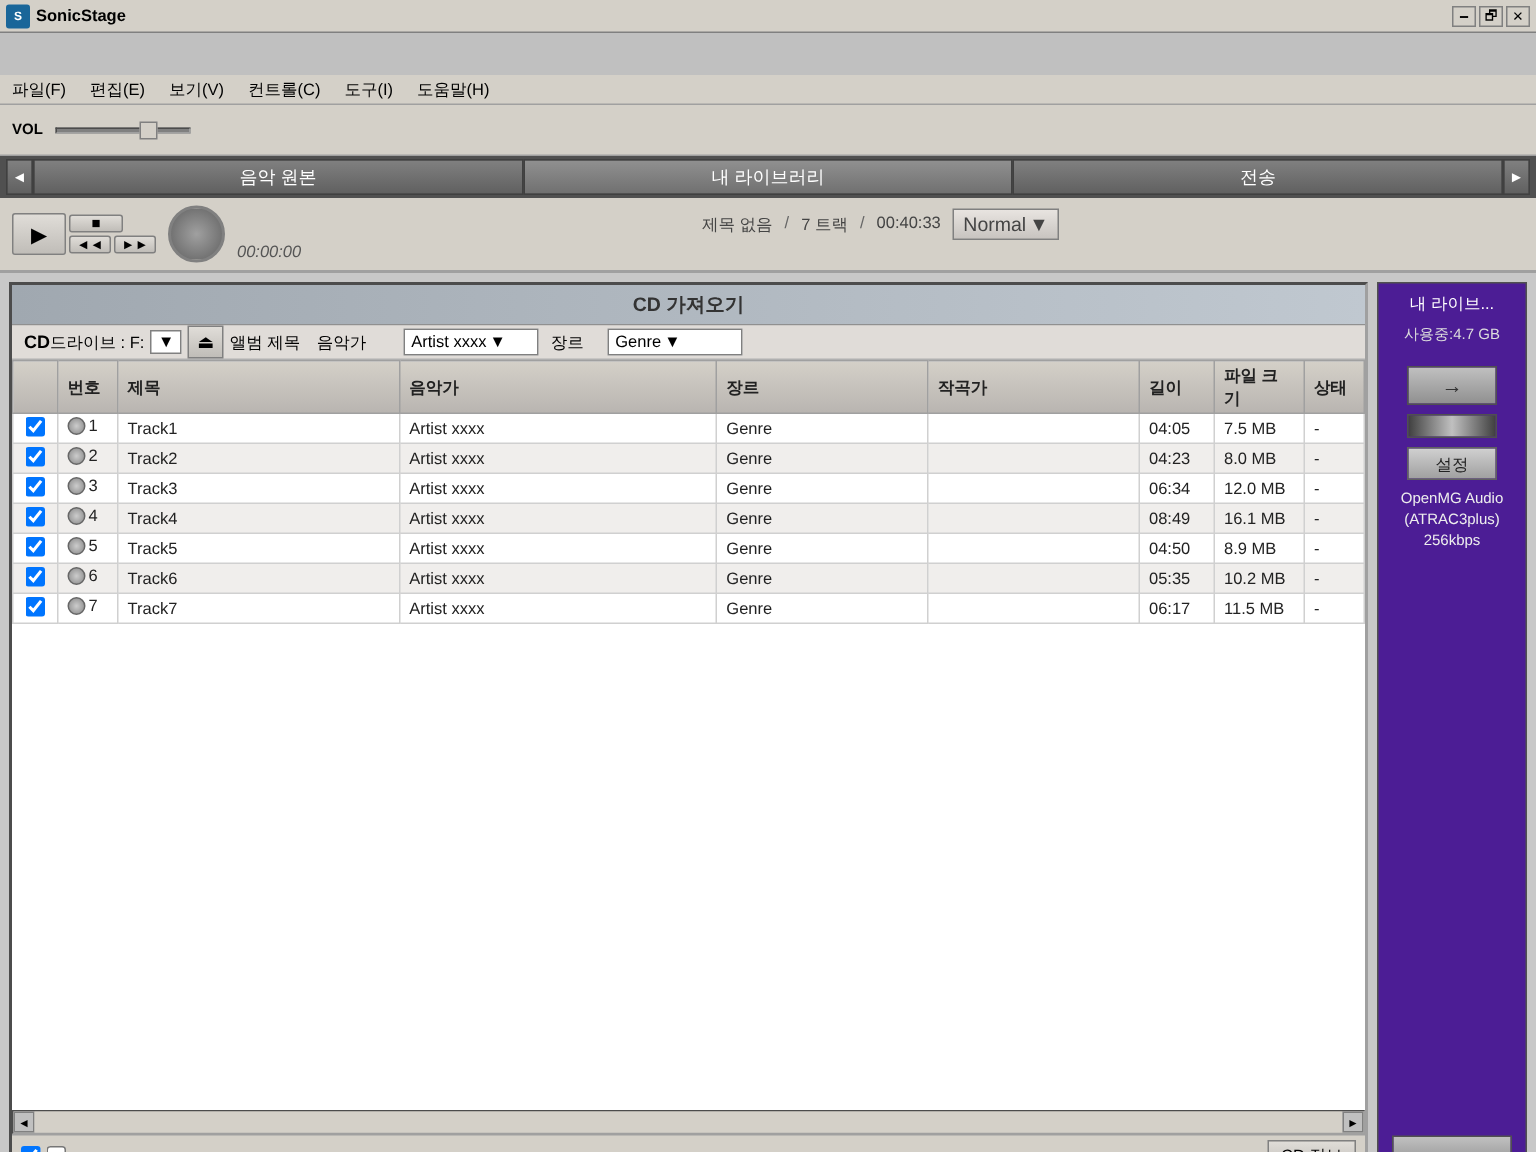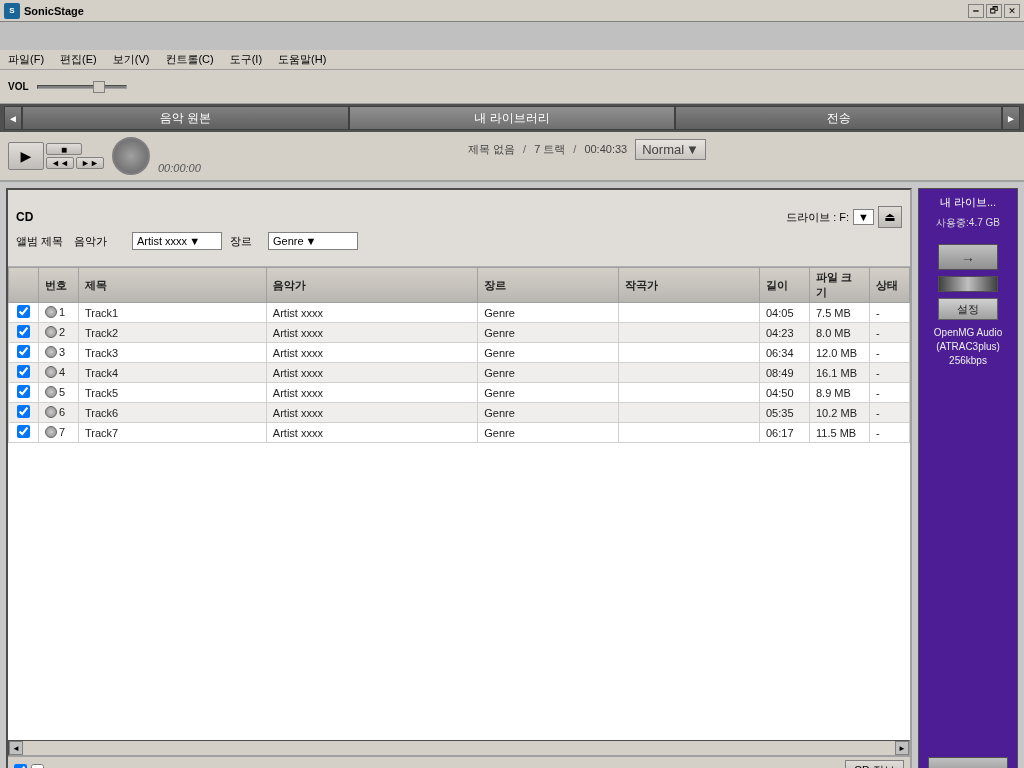--- a/index.html
+++ b/index.html
@@ -229,23 +229,23 @@
     #cd-panel-title {
       background: linear-gradient(to right, #a0a8b0, #c0c8d0);
       color: #333;
       text-align: center;
       padding: 4px;
       font-size: 13px;
       font-weight: bold;
       border-bottom: 1px solid #909090;
     }
     #cd-panel-header {
-      padding: 16px 8px;
-      display: flex;
-      flex-direction: column;
+      padding: 0 8px;
+      display: flex;
+      flex-direction: row;
       gap: 4px;
       background: #e0dcd8;
       border-bottom: 1px solid #b0b0b0;
     }
     #cd-row1 {
       display: flex;
       align-items: center;
       justify-content: space-between;
     }
     #cd-label { font-size: 12px; font-weight: bold; }
@@ -573,20 +573,21 @@
         </span>
       </div>
       <div id="track-time">00:00:00</div>
     </div>
   </div>
 </div>
 
 <div id="main-area">
 
   <div id="cd-panel">
+    <div id="cd-panel-title">CD 가져오기</div>
 
     <div id="cd-panel-header">
       <div id="cd-row1">
         <span id="cd-label">CD</span>
         <div id="drive-area">
           <span>드라이브 : F:</span>
           <div class="drive-select">
             <span>▼</span>
           </div>
           <div id="eject-btn">⏏</div>

